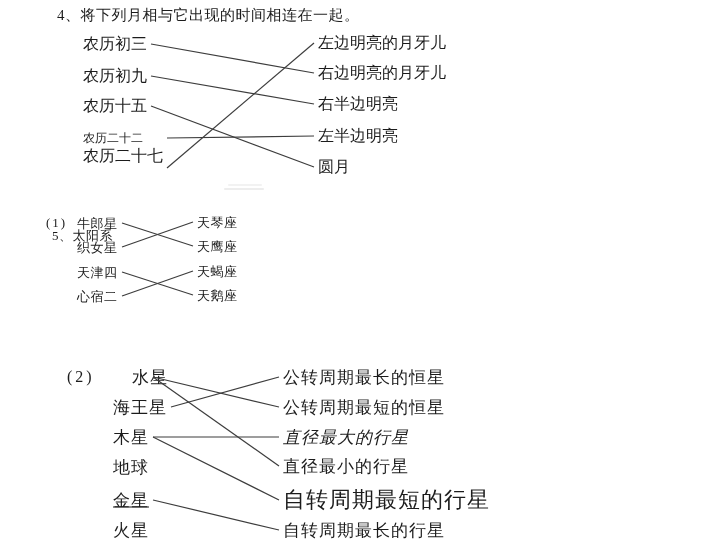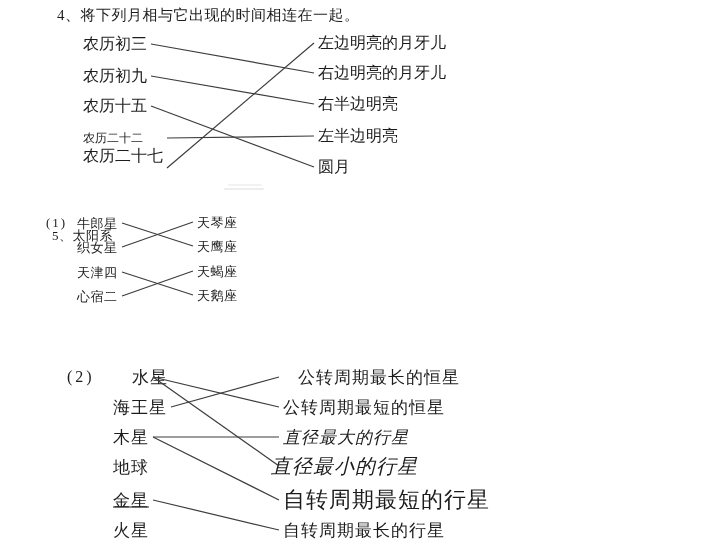--- a/index.html
+++ b/index.html
@@ -120,24 +120,24 @@
       <span class="match-item" style="left: 197px; top: 222px; font-size: 13px; letter-spacing: 0.5px;">天琴座</span>
       <span class="match-item" style="left: 197px; top: 246px; font-size: 13px; letter-spacing: 0.5px;">天鹰座</span>
       <span class="match-item" style="left: 197px; top: 271px; font-size: 13px; letter-spacing: 0.5px; text-align: right;">天蝎座</span>
       <span class="match-item" style="left: 197px; top: 295px; font-size: 13px; letter-spacing: 0.5px;">天鹅座</span>
       <span class="match-item" style="left: 113px; top: 377px; font-size: 17px; letter-spacing: 1px; margin-left: 19px;">水星</span>
       <span class="match-item" style="left: 113px; top: 407px; font-size: 17px; letter-spacing: 1px;">海王星</span>
       <span class="match-item" style="left: 113px; top: 437px; font-size: 17px; letter-spacing: 1px;">木星</span>
       <span class="match-item" style="left: 113px; top: 467px; font-size: 17px; letter-spacing: 1px;">地球</span>
       <span class="match-item" style="left: 113px; top: 500px; font-size: 17px; letter-spacing: 1px; text-decoration: underline;">金星</span>
       <span class="match-item" style="left: 113px; top: 530px; font-size: 17px; letter-spacing: 1px;">火星</span>
-      <span class="match-item" style="left: 298px; top: 377px; font-size: 17px; letter-spacing: 1px;">公转周期最长的恒星</span>
+      <span class="match-item" style="left: 283px; top: 377px; font-size: 17px; letter-spacing: 1px;">公转周期最长的恒星</span>
       <span class="match-item" style="left: 283px; top: 407px; font-size: 17px; letter-spacing: 1px;">公转周期最短的恒星</span>
       <span class="match-item" style="left: 283px; top: 437px; font-size: 17px; letter-spacing: 1px; font-style: italic;">直径最大的行星</span>
-      <span class="match-item" style="left: 271px; top: 466px; font-size: 20px; letter-spacing: 1px; font-style: italic;">直径最小的行星</span>
+      <span class="match-item" style="left: 283px; top: 466px; font-size: 17px; letter-spacing: 1px;">直径最小的行星</span>
       <span class="match-item" style="left: 283px; top: 500px; font-size: 22px; letter-spacing: 1px; text-align: right;">自转周期最短的行星</span>
       <span class="match-item" style="left: 283px; top: 530px; font-size: 17px; letter-spacing: 1px;">自转周期最长的行星</span>
     </div>
 
   <svg id="lines" xmlns="http://www.w3.org/2000/svg" width="725" height="556">
       <line x1="151" y1="44" x2="314" y2="73" stroke="#3d3d3d" stroke-width="1.2"></line>
       <line x1="151" y1="76" x2="314" y2="104" stroke="#3d3d3d" stroke-width="1.2"></line>
       <line x1="151" y1="106" x2="314" y2="167" stroke="#3d3d3d" stroke-width="1.2"></line>
       <line x1="167" y1="138" x2="314" y2="136" stroke="#3d3d3d" stroke-width="1.2"></line>
       <line x1="167" y1="168" x2="314" y2="43" stroke="#3d3d3d" stroke-width="1.2"></line>

